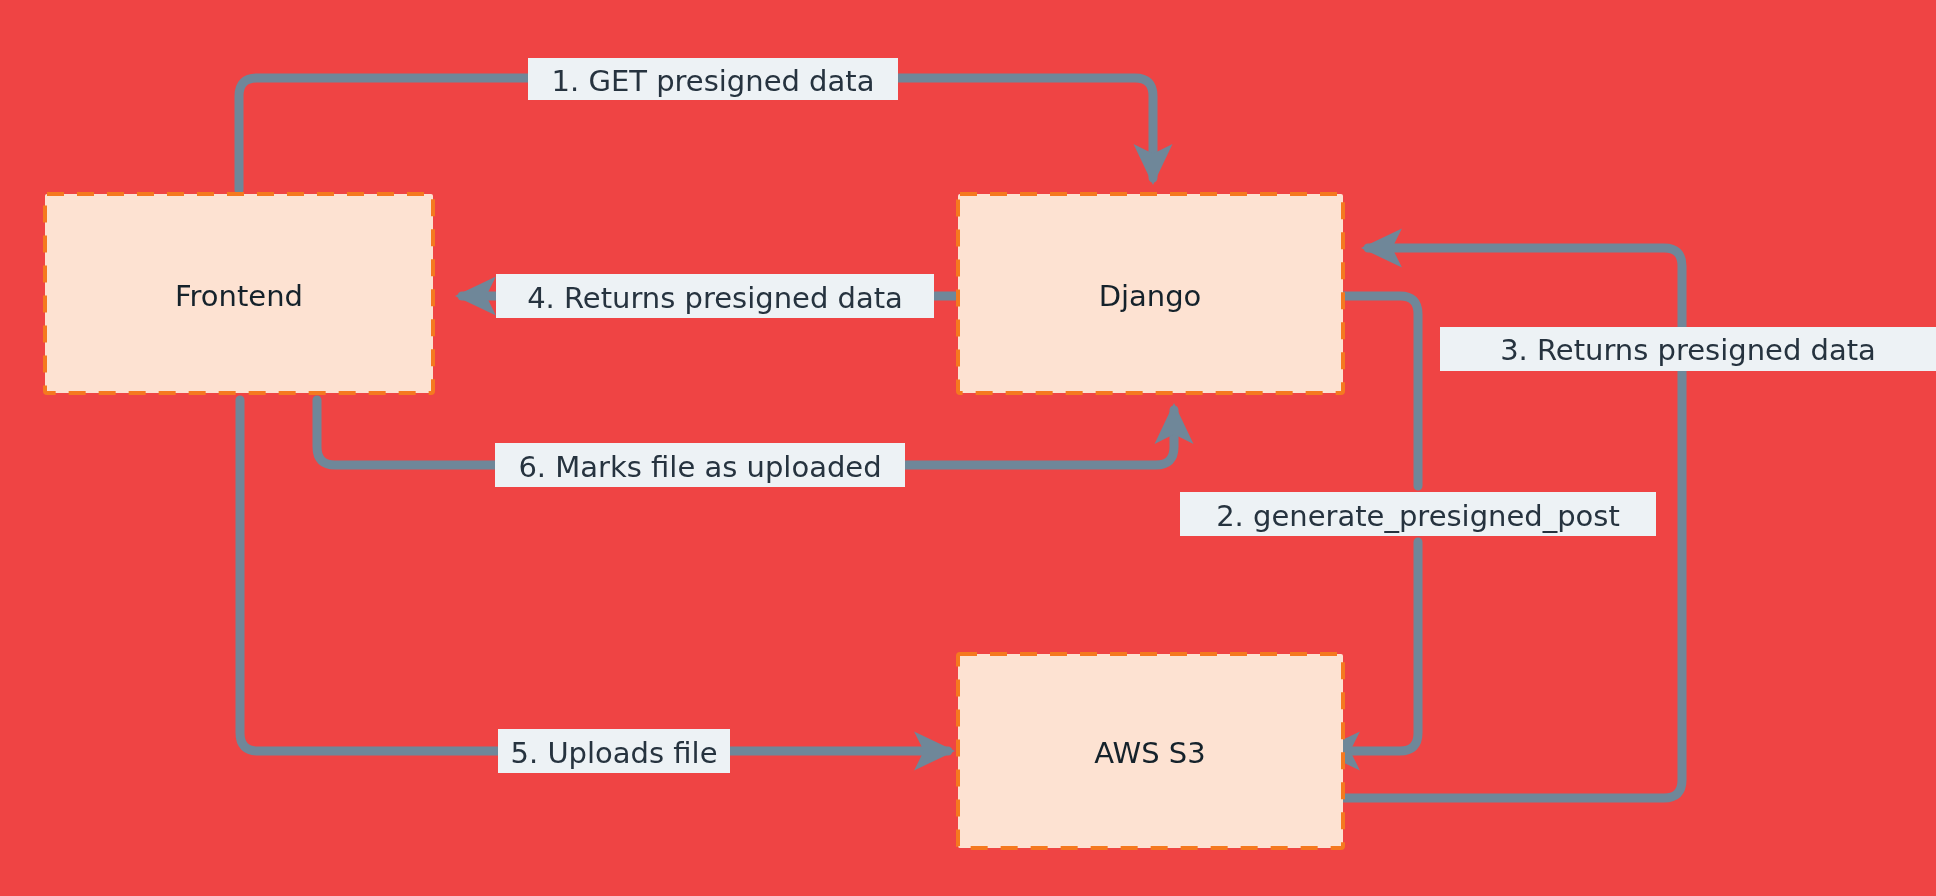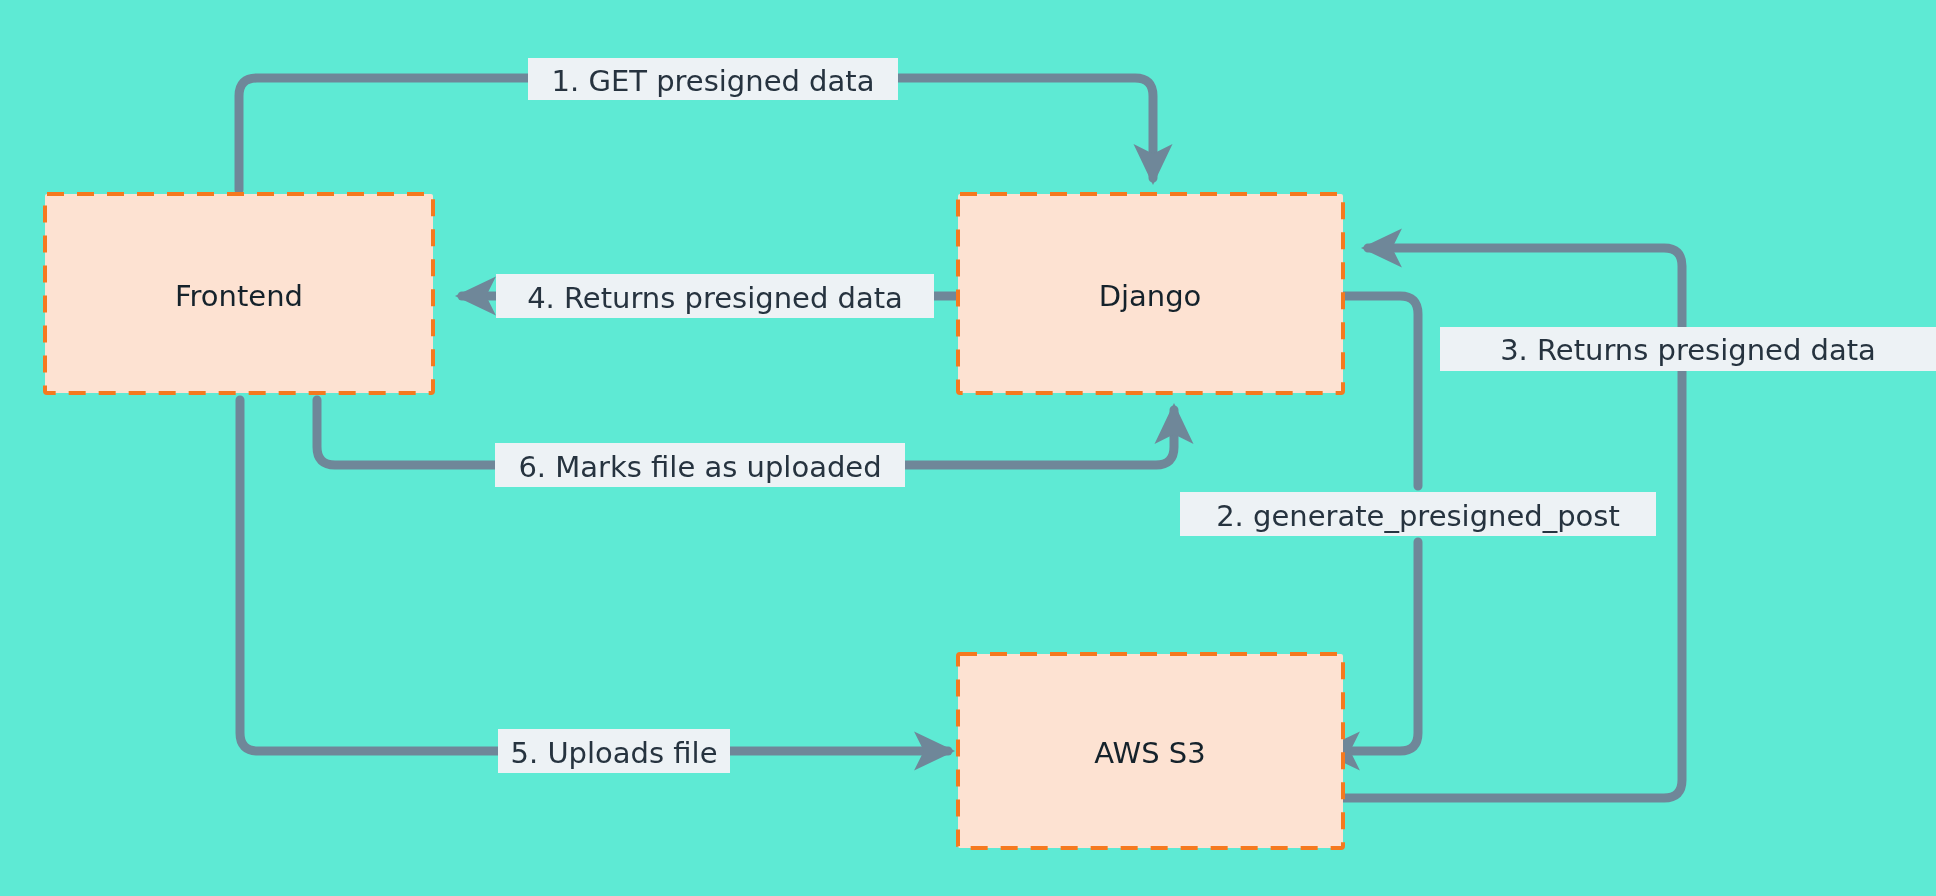--- a/index.html
+++ b/index.html
@@ -7,21 +7,21 @@
     padding: 0;
     background: #edf2f5;
   }
   body {
     font-family: "DejaVu Sans", sans-serif;
   }
   #canvas {
     position: relative;
     width: 1936px;
     height: 896px;
-    background: #5eead4;
+    background: #ef4444;
     overflow: hidden;
   }
   #diagram-svg {
     position: absolute;
     left: 0;
     top: 0;
     width: 1936px;
     height: 896px;
   }
   .node-label {

